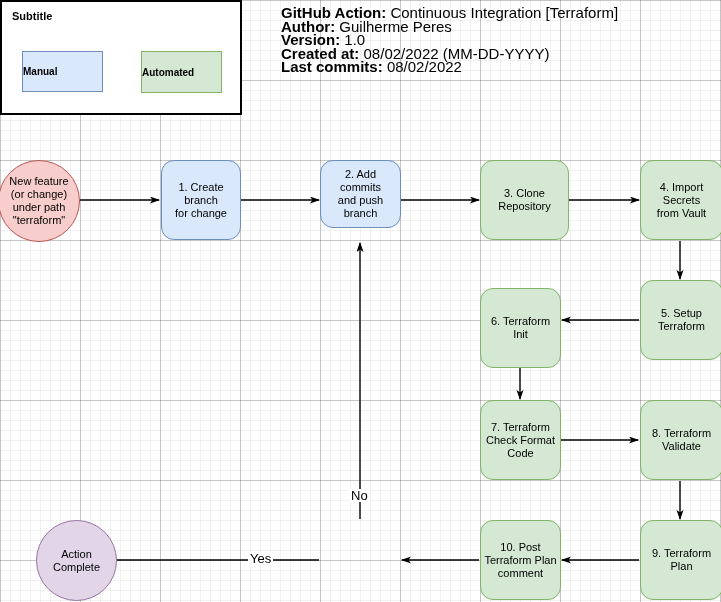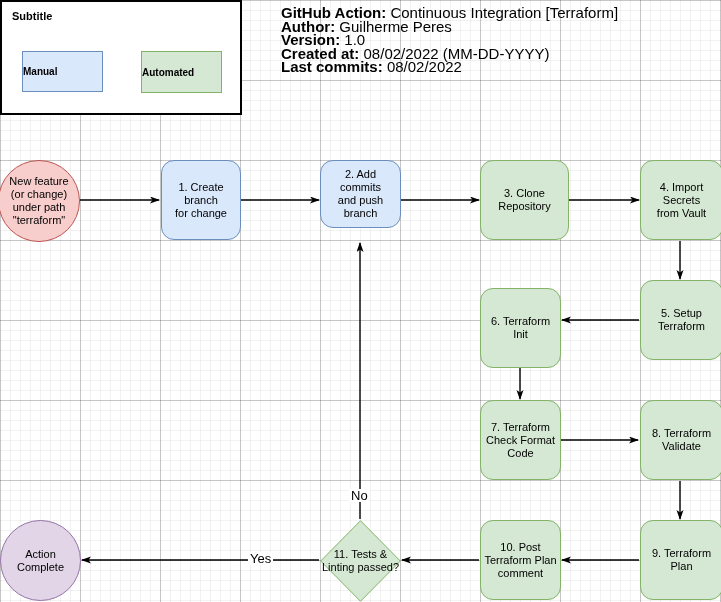--- a/index.html
+++ b/index.html
@@ -45,21 +45,21 @@
   .node .lbl { padding: 0 3px; white-space: pre-line; }
 
   .proc {
     border-radius: 13px;
     border-width: 1px;
     border-style: solid;
   }
   .blue  { background: #dae8fc; border-color: #6c8ebf; }
   .green { background: #d5e8d4; border-color: #82b366; }
   .pink  { background: #f8cecc; border-color: #b85450; }
-  .purple{ background: #e1d5e7; border-color: #9673a6; }
+  .purple{ background: #e1d5e7; border-color: #9673a6; margin-left: 36px; }
 
   .circle { border-radius: 50%; border-width: 1px; border-style: solid; }
 
   .diamond-wrap {
     position: absolute;
     display: flex;
     align-items: center;
     justify-content: center;
   }
   .diamond-shape {
@@ -219,27 +219,20 @@
   <div class="node proc green" style="left:640px; top:520px; width:83px; height:80px;">
     <span class="lbl">9. Terraform Plan</span>
   </div>
 
   <div class="node proc green" style="left:480px; top:520px; width:81px; height:80px;">
     <span class="lbl">10. Post
 Terraform Plan
 comment</span>
   </div>
 
-  <div class="diamond-wrap" style="left:320px; top:520px; width:81px; height:82px;">
-    <svg class="diamond-shape" viewBox="0 0 81 82" preserveAspectRatio="none">
-      <polygon points="40.5,0.7 80.3,41 40.5,81.3 0.7,41" fill="#d5e8d4" stroke="#82b366" stroke-width="1"></polygon>
-    </svg>
-    <span class="lbl">11. Tests &amp;
-Linting passed?</span>
-  </div>
 
   <div class="node circle purple" style="left:0px; top:520px; width:81px; height:81px;">
     <span class="lbl">Action Complete</span>
   </div>
 
   <div class="edge-label" style="left:349px; top:489px;">
     <span>No</span>
   </div>
   <div class="edge-label" style="left:248px; top:552px;">
     <span>Yes</span>

